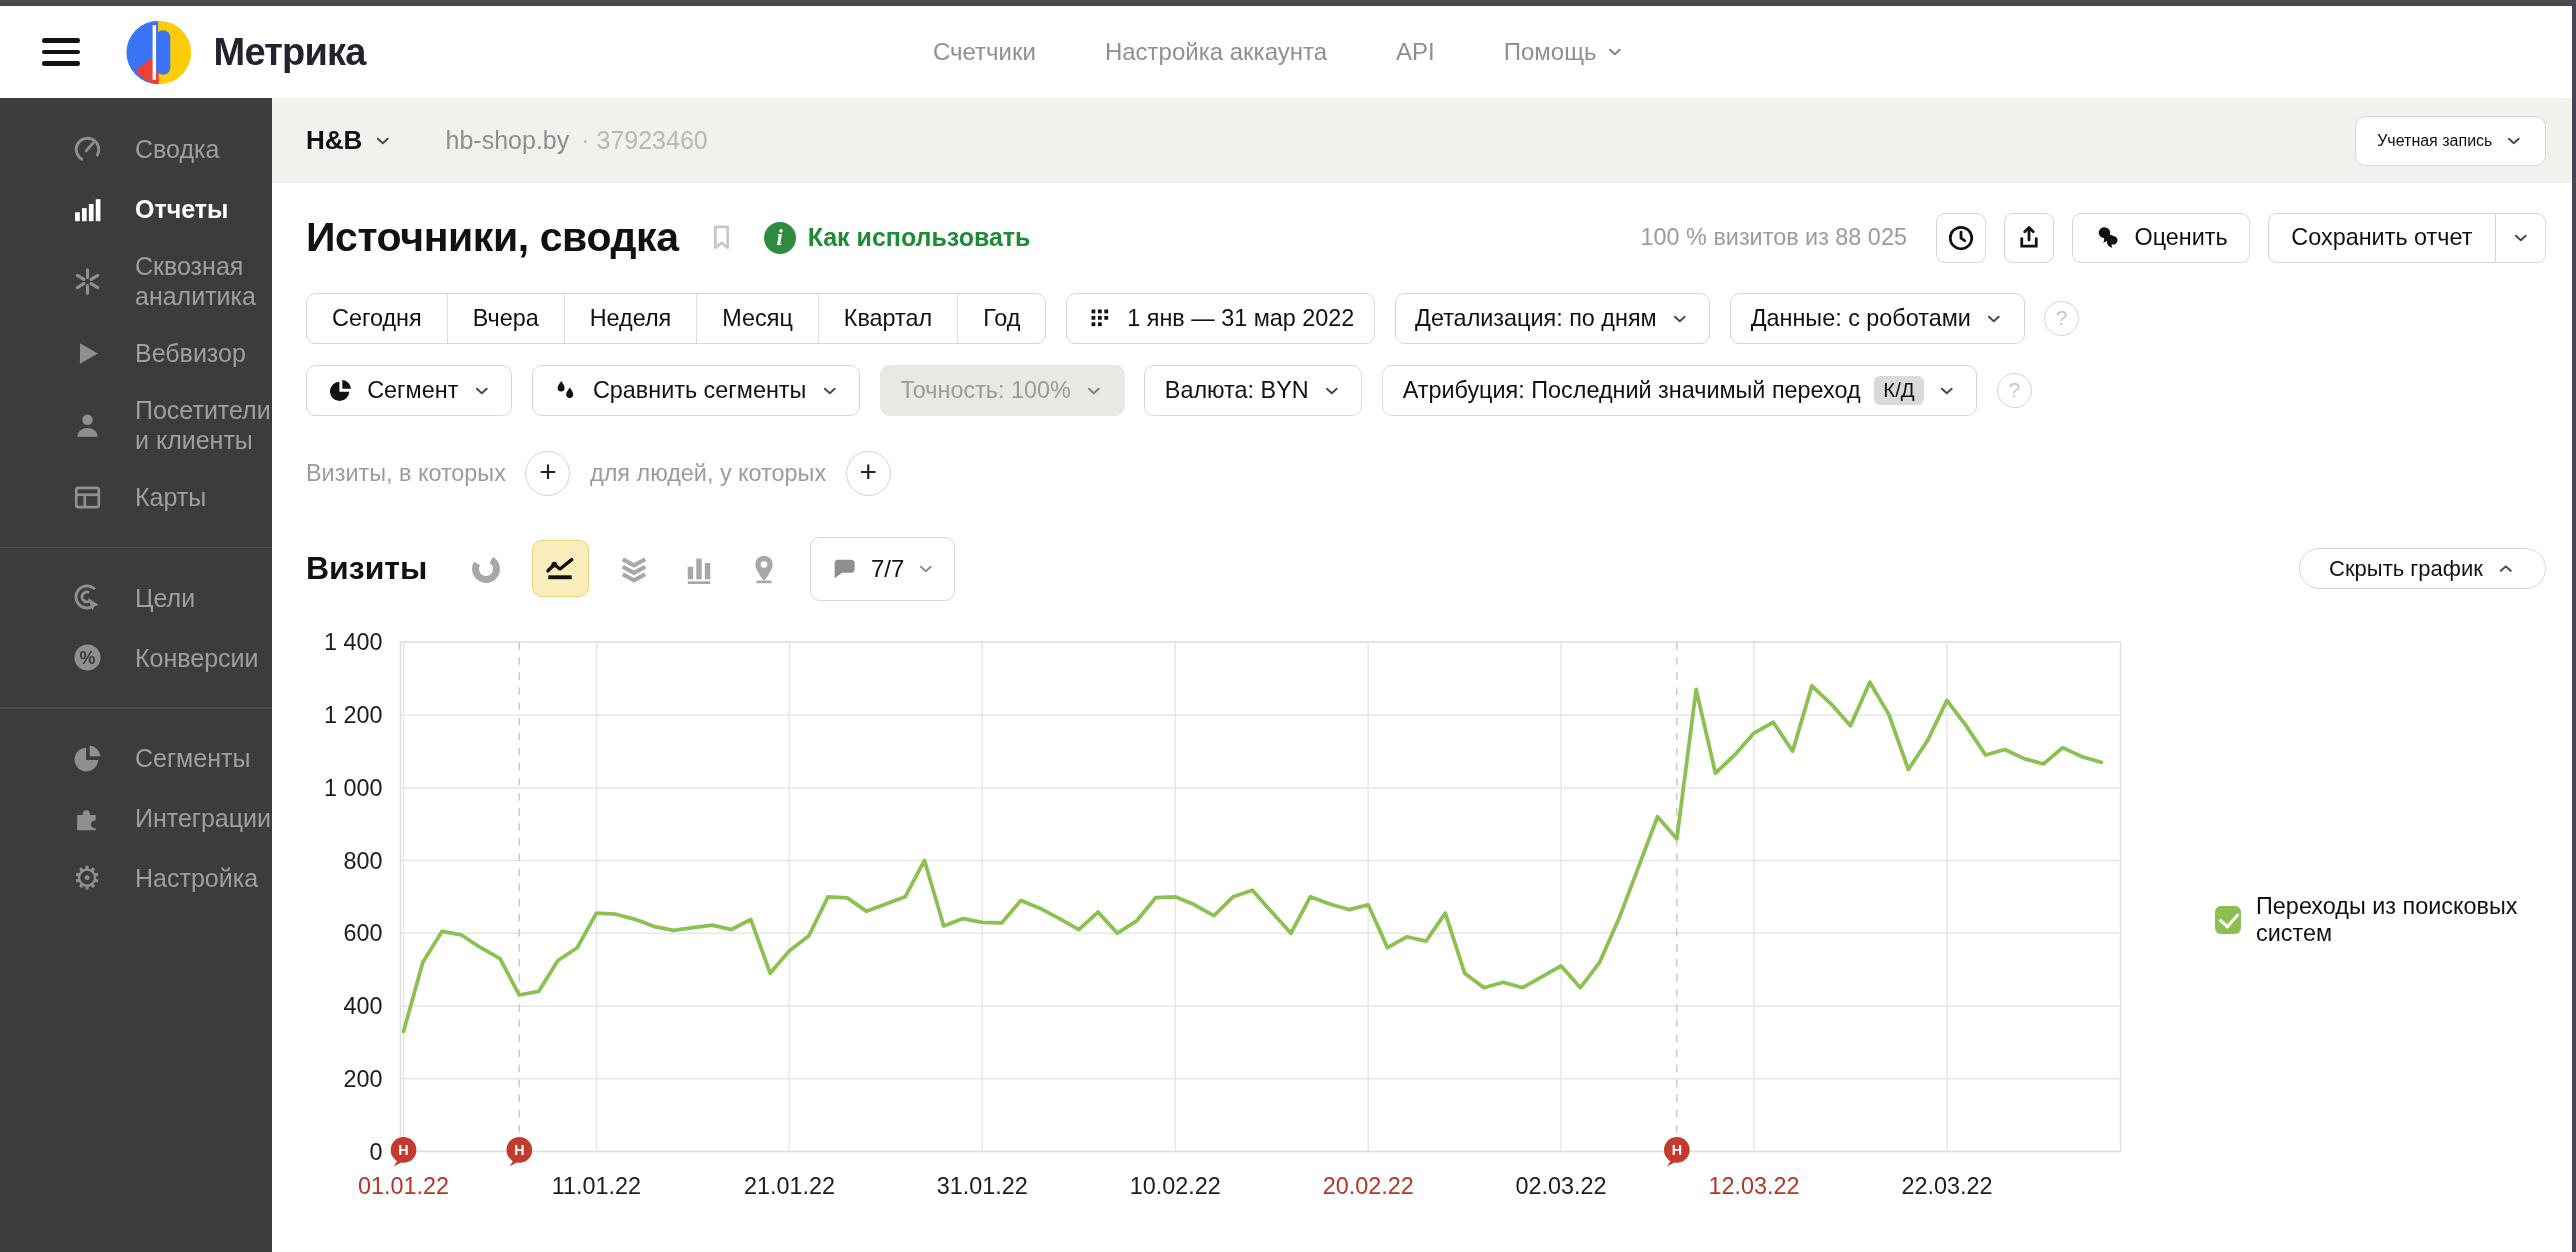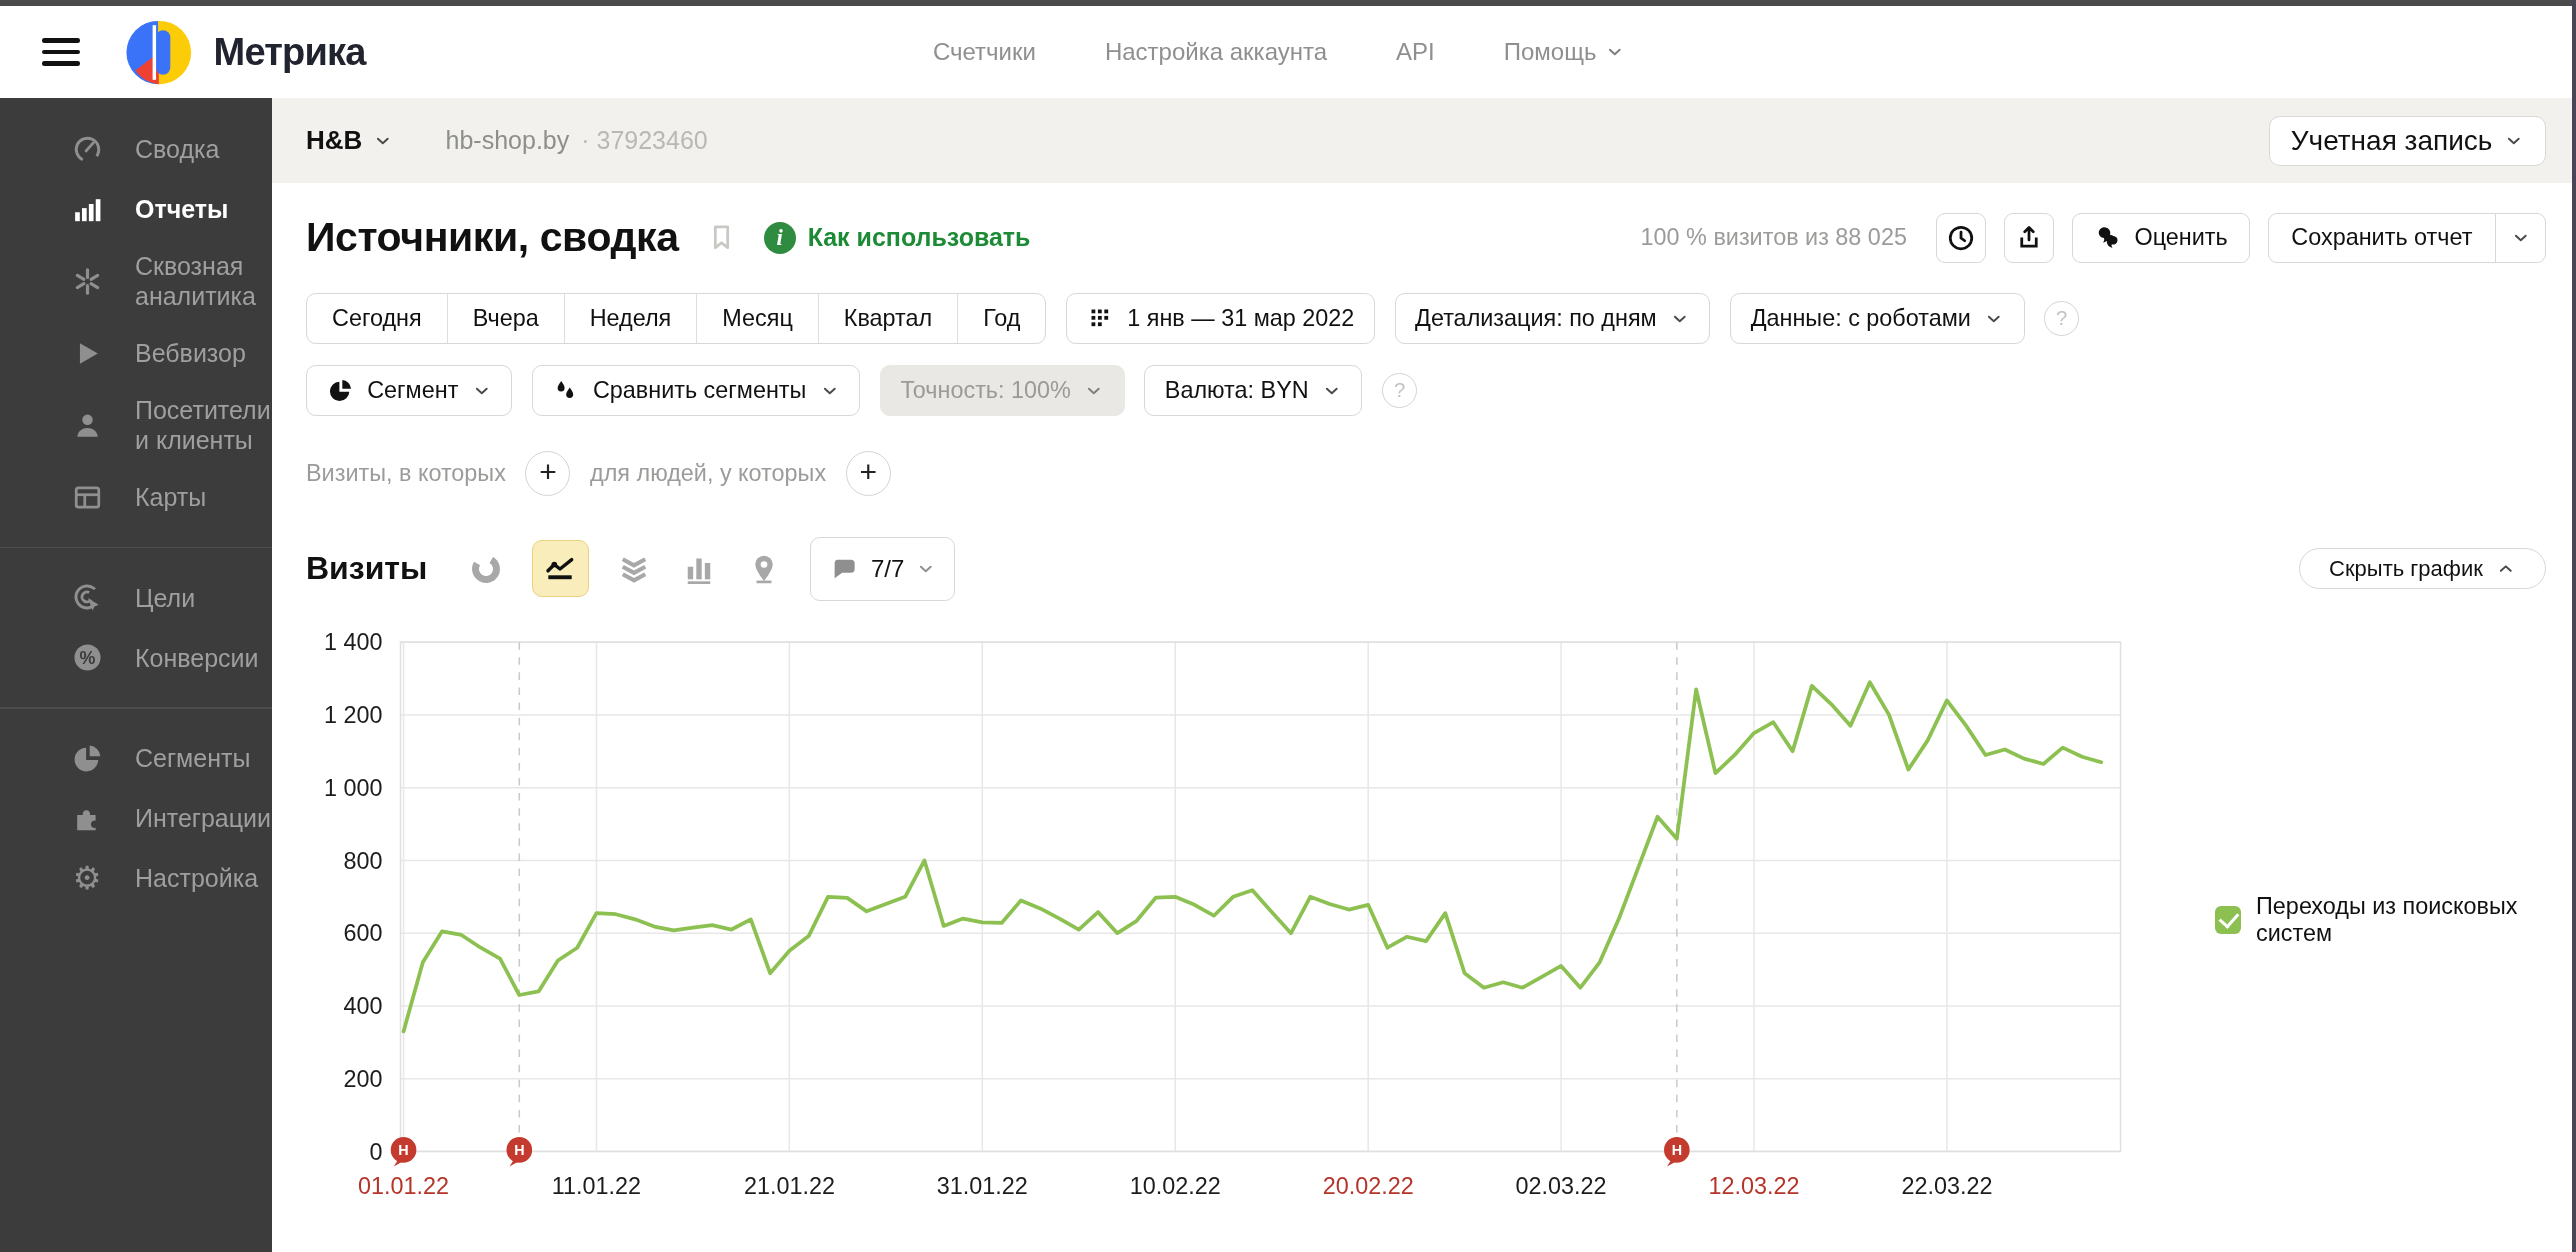--- a/index.html
+++ b/index.html
@@ -40,21 +40,21 @@
   .sb-item.active .sb-label { font-weight:bold; }
   .sb-divider { height:1.5px; background:#4c4c4c; margin:19.6px 0; }
 
   
   .content { position:absolute; left:272px; top:98px; right:0; bottom:0; background:#fff; }
   .crumb-bar { height:85px; background:#f2f1ee; display:flex; align-items:center; padding:0 30px 0 34px; }
   .crumb-name { font-size:26px; font-weight:bold; color:#111; display:flex; align-items:center; gap:10.6px; cursor:pointer; }
   .crumb-site { margin-left:53px; font-size:25px; color:#8e8e8c; }
   .crumb-id { margin-left:12px; font-size:25px; color:#b9b8b4; }
   .account-btn { margin-left:auto; height:50px; background:#fff; border:1.5px solid #d9d7d2; border-radius:10.6px;
-    display:flex; align-items:center; gap:12px; padding:0 21px; font-size:28px; cursor:pointer; }
+    display:flex; align-items:center; gap:12px; padding:0 21px; font-size:16px; cursor:pointer; }
 
   .row { display:flex; align-items:center; padding:0 30px 0 34px; }
   .title-row { margin-top:26px; height:57px; }
   .page-title { font-size:41px; font-weight:bold; letter-spacing:-0.4px; }
   .bookmark { width:33px; height:33px; color:#c9c8c4; margin-left:26px; cursor:pointer; }
   .bookmark svg { width:100%; height:100%; }
   .howto { display:flex; align-items:center; gap:12px; margin-left:26px; cursor:pointer; }
   .info-i { width:32px; height:32px; border-radius:50%; background:#2e8b3f; color:#fff;
     display:flex; align-items:center; justify-content:center; font-family:"Liberation Serif", serif;
     font-style:italic; font-weight:bold; font-size:22.6px; }
@@ -415,20 +415,29 @@
       <span>Точность: 100%</span>
         <span class="chev">
           <svg viewBox="0 0 24 24">
             <path d="M6 9.5l6 5.5 6-5.5" stroke="currentColor" stroke-width="2.4" fill="none" stroke-linecap="round" stroke-linejoin="round"></path>
           </svg>
         </span>
     </span>
     <span class="chip">
       <span>Валюта: BYN</span>
         <span class="chev dark">
+          <svg viewBox="0 0 24 24">
+            <path d="M6 9.5l6 5.5 6-5.5" stroke="currentColor" stroke-width="2.4" fill="none" stroke-linecap="round" stroke-linejoin="round"></path>
+          </svg>
+        </span>
+    </span>
+    <span class="chip">
+      <span>Атрибуция: Последний значимый переход</span>
+      <span class="badge">К/Д</span>
+      <span class="chev dark">
           <svg viewBox="0 0 24 24">
             <path d="M6 9.5l6 5.5 6-5.5" stroke="currentColor" stroke-width="2.4" fill="none" stroke-linecap="round" stroke-linejoin="round"></path>
           </svg>
         </span>
     </span>
     <span class="ghost-q">?</span>
   </div>
 
   <div class="row builder">
     <span class="builder-label">Визиты, в которых</span>

